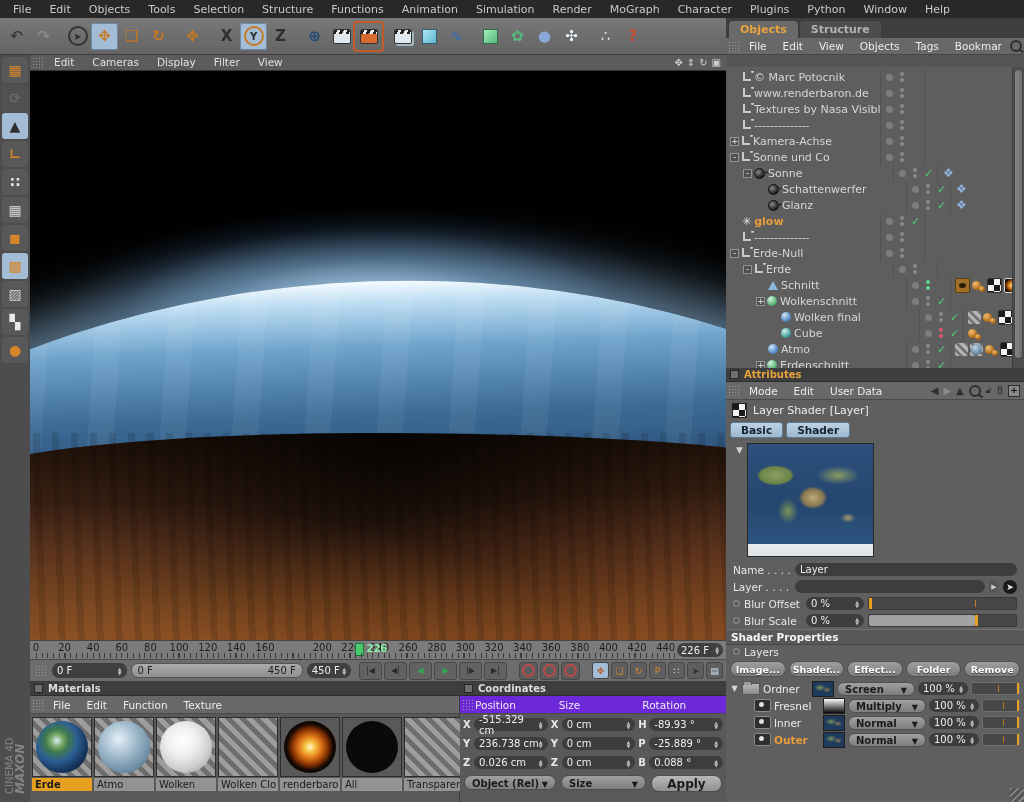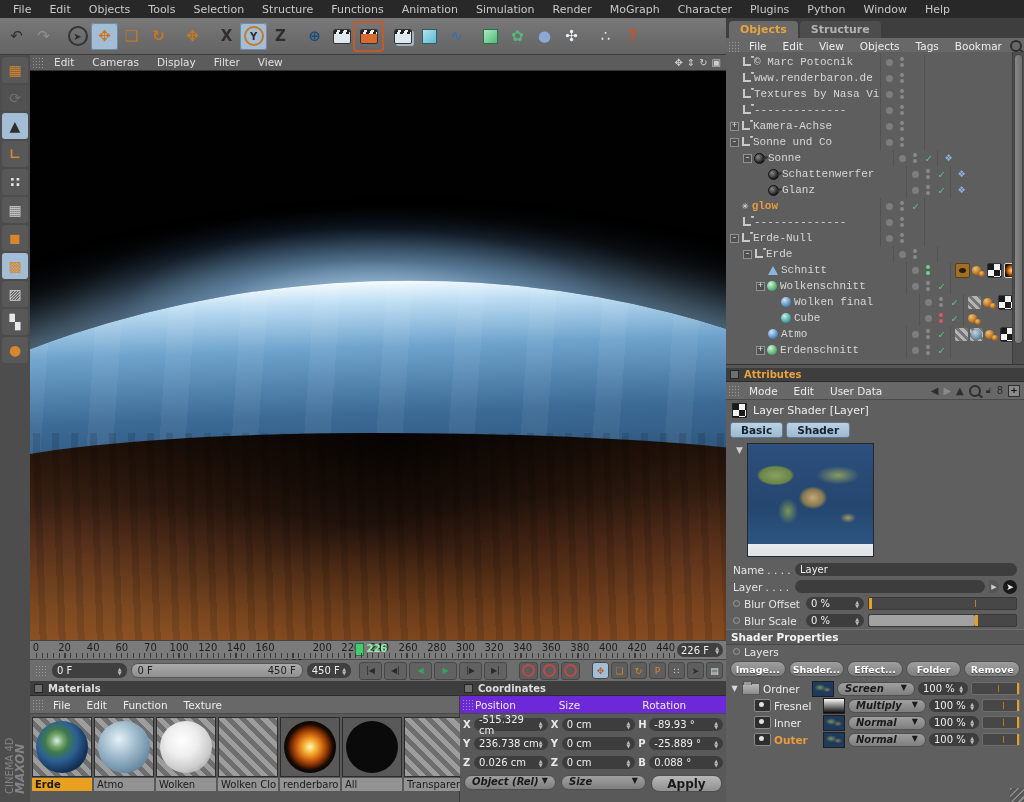--- a/index.html
+++ b/index.html
@@ -123,43 +123,43 @@
   
   #coordinates{position:absolute;left:460px;top:682px;width:266px;height:120px;background:#595959;box-sizing:border-box;}
   .coord-heads{display:flex;align-items:center;height:17px;background:#6d28d9;
        border-bottom:1px solid #4a4a4a;font-size:10.5px;color:#ececec;}
   .ch{width:84px;}
   .c-row{display:flex;align-items:center;height:17px;padding:0 3px;margin-top:2px;gap:3px;}
   .c-lab{width:8px;font-size:10px;font-weight:bold;color:#e8e8e8;flex:none;}
   .c-fld{flex:1;min-width:0;}
   .c-foot{display:flex;gap:5px;padding:4px 4px 0 4px;}
   .dd{background:linear-gradient(#a0a0a0,#7e7e7e);border:1px solid #4f4f4f;border-radius:8px;
-      color:#1a1a1a;font-size:10px;font-weight:bold;height:15px;display:flex;align-items:flex-start;
-      justify-content:space-between;padding:0 7px;box-sizing:border-box;font-style:italic;}
+      color:#1a1a1a;font-size:10px;font-weight:bold;height:15px;display:flex;align-items:flex-end;
+      justify-content:space-between;padding:0 7px;box-sizing:border-box;}
   .dd .arr{font-size:8px;}
   .apply{background:linear-gradient(#b8b8b8,#909090);border:1px solid #4f4f4f;border-radius:8px;
       color:#1a1a1a;font-size:12px;font-weight:bold;height:15px;display:flex;align-items:center;justify-content:center;}
   
   #rtabs{position:absolute;left:726px;top:18px;width:298px;height:20px;background:#3e3e3e;
       display:flex;align-items:flex-end;padding-left:3px;gap:2px;box-sizing:border-box;}
   .rtab{height:17px;padding:0 11px;border-radius:4px 4px 0 0;display:flex;align-items:center;
       font-size:11px;font-weight:bold;}
   .rtab.active{background:#6a6a6a;color:#e8a33d;}
   .rtab.inactive{background:#4d4d4d;color:#b2b2b2;}
   #rmenu{position:absolute;left:726px;top:38px;width:298px;height:17px;background:#686868;
       display:flex;align-items:center;font-size:10.5px;color:#ececec;border-bottom:1px solid #454545;box-sizing:border-box;}
   .rm-icons{margin-left:auto;display:flex;align-items:center;gap:4px;padding-right:4px;}
   .ic-search{width:8px;height:8px;border:2px solid #2e2e2e;border-radius:50%;position:relative;}
   .ic-search::after{content:"";position:absolute;width:5px;height:2px;background:#2e2e2e;
       right:-4px;bottom:-2px;transform:rotate(40deg);}
   .ic-add{width:10px;height:10px;border:1px solid #2e2e2e;background:#8a8a8a;color:#111;
       font-size:9px;line-height:9px;text-align:center;font-weight:bold;}
   
-  #om{position:absolute;left:726px;top:52px;width:298px;height:313px;background:#5e5e5e;
-      overflow:hidden;border-bottom:1px solid #353535;box-sizing:border-box;font-family:Liberation Mono, monospace;}
+  #om{position:absolute;left:726px;top:67px;width:298px;height:313px;background:#5e5e5e;
+      overflow:hidden;border-bottom:1px solid #353535;box-sizing:border-box;}
   #om-rows{position:absolute;left:0;top:2px;width:286px;}
   .om-row{height:16px;display:flex;align-items:center;}
   .om-tree{width:150px;flex:none;display:flex;align-items:center;overflow:hidden;}
   .om-exp{width:9px;height:9px;background:#4f4f4f;border:1px solid #929292;color:#e8e8e8;
       font-size:9px;line-height:7px;text-align:center;margin-right:2px;flex:none;box-sizing:border-box;}
   .om-spacer{width:12px;flex:none;}
   .om-label{font-size:11px;color:#d6d6d6;white-space:nowrap;margin-left:3px;}
   .om-label.orange{color:#e89c3c;font-weight:bold;}
   .om-dot{width:16px;flex:none;display:flex;justify-content:center;border-left:1px solid #525252;height:100%;align-items:center;}
   .bigdot{width:7px;height:7px;border-radius:50%;background:#7d7d7d;}
@@ -436,21 +436,21 @@
     <div class="earth"></div>
     <div class="crust"></div>
   </div>
 
   <div id="ruler">
     <div class="ruler-strip" id="ruler-strip">
         <span class="rl" style="left: 0%;">0</span>
         <span class="rl" style="left: 4.44444%;">20</span>
         <span class="rl" style="left: 8.88889%;">40</span>
         <span class="rl" style="left: 13.3333%;">60</span>
-        <span class="rl" style="left: 17.7778%;">70</span>
+        <span class="rl" style="left: 17.7778%;">80</span>
         <span class="rl" style="left: 22.2222%;">100</span>
         <span class="rl" style="left: 26.6667%;">120</span>
         <span class="rl" style="left: 31.1111%;">140</span>
         <span class="rl" style="left: 35.5556%;">160</span>
         <span class="rl" style="left: 40%; margin-top: 16px;">180</span>
         <span class="rl" style="left: 44.4444%;">200</span>
         <span class="rl" style="left: 48.8889%;">220</span>
         <span class="rl" style="left: 53.3333%;">240</span>
         <span class="rl" style="left: 57.7778%;">260</span>
         <span class="rl" style="left: 62.2222%;">280</span>

